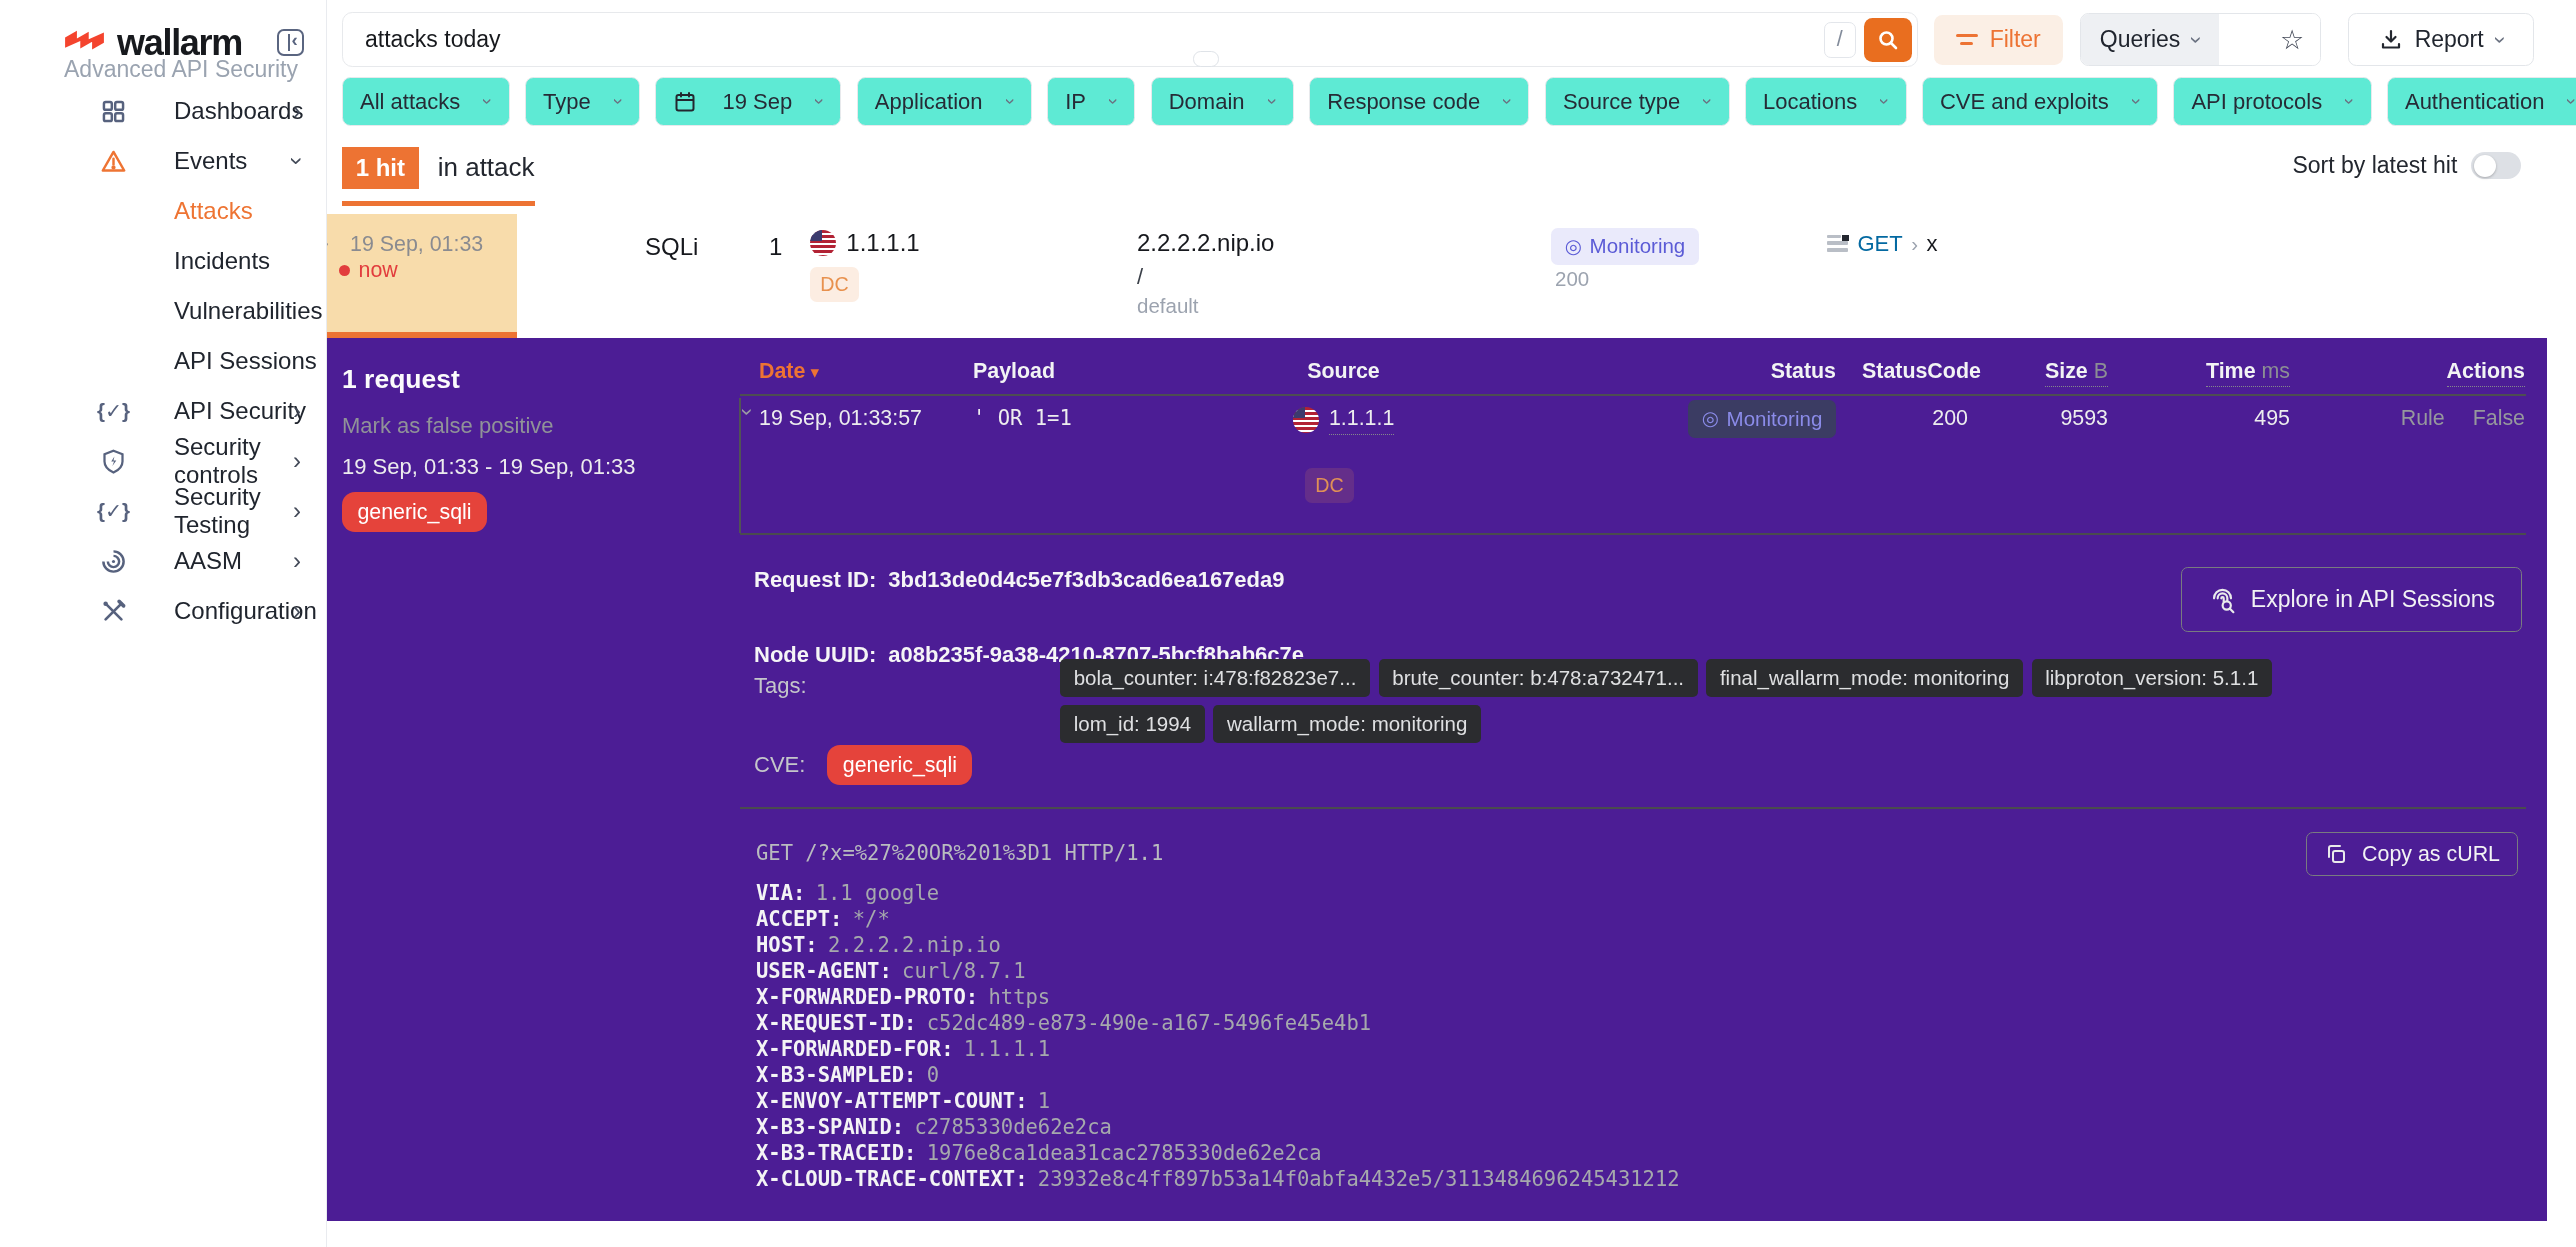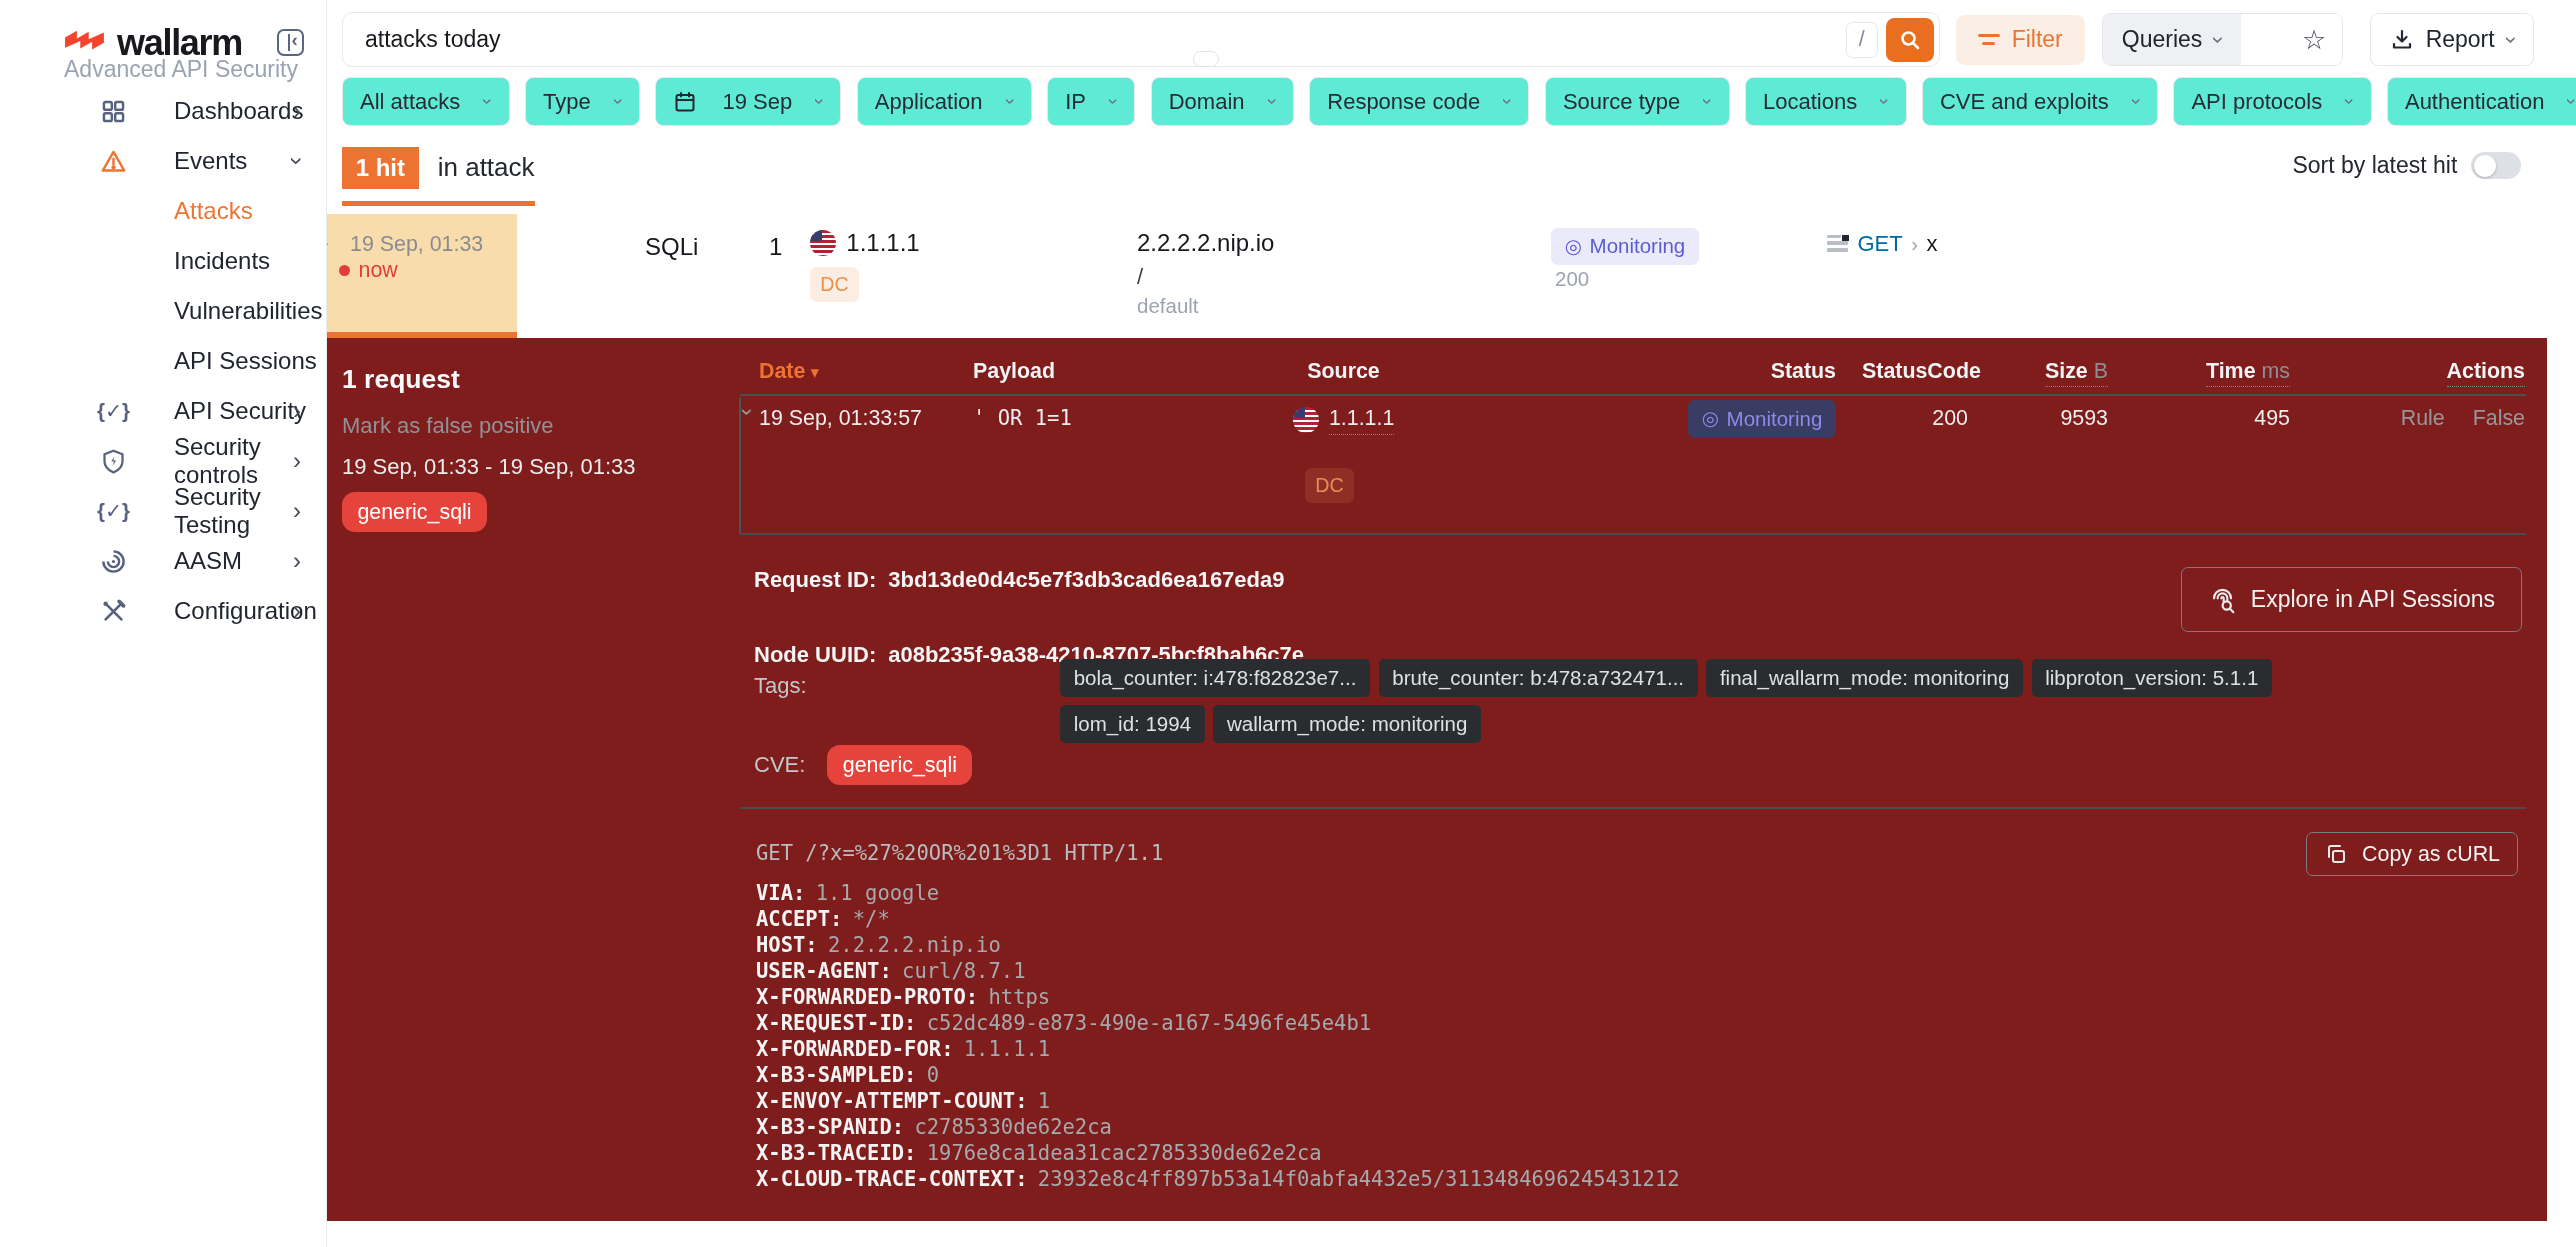--- a/index.html
+++ b/index.html
@@ -30,21 +30,21 @@
   #search-box { flex:1; height:55px; border:1.7px solid #E7E9EC; border-radius:10.3px; display:flex; align-items:center; padding:0 5.1px 0 22px; margin-right:15.4px; background:#fff; }
   #search-input { flex:1; border:none; outline:none; font-size:23px; color:#17191D; font-family:"Liberation Sans",sans-serif; background:transparent; }
   .kbd-slash { width:32px; height:36px; border:1.7px solid #E3E6EB; border-radius:6.8px; color:#828B9A; font-size:21.4px; display:flex; align-items:center; justify-content:center; margin-right:8.5px; }
   #search-btn { width:48px; height:44px; background:#E96E1F; border:none; border-radius:8.5px; display:flex; align-items:center; justify-content:center; cursor:pointer; }
   #filter-btn { height:50px; padding:0 22px; background:#FBEFE5; border-radius:8.5px; display:flex; align-items:center; font-size:23px; color:#ED7333; margin-right:17px; cursor:pointer; }
   .fbars { display:inline-flex; flex-direction:column; gap:5.1px; margin-right:12px; }
   .fbars i { display:block; height:3.4px; background:#ED7333; border-radius:1.7px; }
   #queries-group { height:53px; border:1.7px solid #E3E6EA; border-radius:8.5px; display:flex; overflow:hidden; margin-right:27px;gap:46px; }
   #queries-btn { background:#EEF0F3; padding:0 19px; display:flex; align-items:center; font-size:23px; color:#20252E; gap:12px; cursor:pointer; }
   #star-btn { width:55px; background:#fff; display:flex; align-items:center; justify-content:center; font-size:27px; color:#434957; cursor:pointer; font-family:"DejaVu Sans",sans-serif; }
-  #report-btn { height:53px; border:1.7px solid #E3E6EA; border-radius:8.5px; background:#fff; padding:0 19px; display:flex; align-items:center; gap:12px; font-size:23px; color:#20252E; cursor:pointer; }
+  #report-btn { height:53px; border:1.7px solid #E3E6EA; border-radius:8.5px; background:#fff; padding:0 30px; display:flex; align-items:center; gap:12px; font-size:23px; color:#20252E; cursor:pointer; }
 
   .drag-handle { position:absolute; left:892px; top:51px; width:26px; height:16px; background:#fff; border:1.7px solid #DFE3E8; border-radius:7.7px; z-index:4; }
 
   
   #chips-row { position:absolute; left:41px; top:77px; right:8.5px; height:49px; display:flex; gap:15.4px; }
   .chip { height:49px; border:1.7px solid #E7E9EC; border-radius:8.5px; background:#5eead4; display:flex; align-items:center; padding:0 17px; font-size:22px; color:#262B36; gap:25px; cursor:pointer; white-space:nowrap; }
   .chip .chev { font-size:19px; }
 
   
   #hits-bar { position:absolute; left:41px; top:147px; right:26px; height:60px; }
@@ -82,21 +82,21 @@
   .ep-icon i { position:absolute; left:0; height:3.4px; background:#B9BEC6; border-radius:0.9px; }
   .ep-icon i:nth-child(1){ top:0; width:13.7px; }
   .ep-icon i:nth-child(2){ top:6.8px; width:20.5px; }
   .ep-icon i:nth-child(3){ top:13.7px; width:20.5px; }
   .ep-icon b { position:absolute; right:0; top:0; width:6.8px; height:6.8px; background:#23272F; }
   .ep-method { font-size:22px; color:#0369a1; }
   .ep-sep { font-size:20.5px; color:#9CA3AF; }
   .ep-name { font-size:22px; color:#16181D; }
 
   
-  #panel { position:absolute; left:0; top:338px; width:2246px; height:883px; background:#7f1d1d; color:#F2F3F4; }
+  #panel { position:absolute; left:0; top:338px; width:2246px; height:883px; background:#4c1d95; color:#F2F3F4; }
   .p-requests { position:absolute; left:41px; top:26px; font-size:26.5px; font-weight:700; color:#FBFBFC; }
   .p-falsepos { position:absolute; left:41px; top:75px; font-size:22px; color:#909298; cursor:pointer; }
   .p-range { position:absolute; left:41px; top:116px; font-size:22px; color:#ECECED; }
   .red-badge { display:inline-block; background:#E5433B; color:#fff; border-radius:13px; font-size:21.4px; padding:7.7px 15.4px; }
   .p-type-badge { position:absolute; left:41px; top:154px; }
   .vdivider { position:absolute; left:438px; top:60px; width:1.7px; height:135px; background:#515256; }
   .row-expander { position:absolute; left:442px; top:63px; color:#9B9DA2; }
 
   
   .th, .td { position:absolute; font-size:21.4px; }

